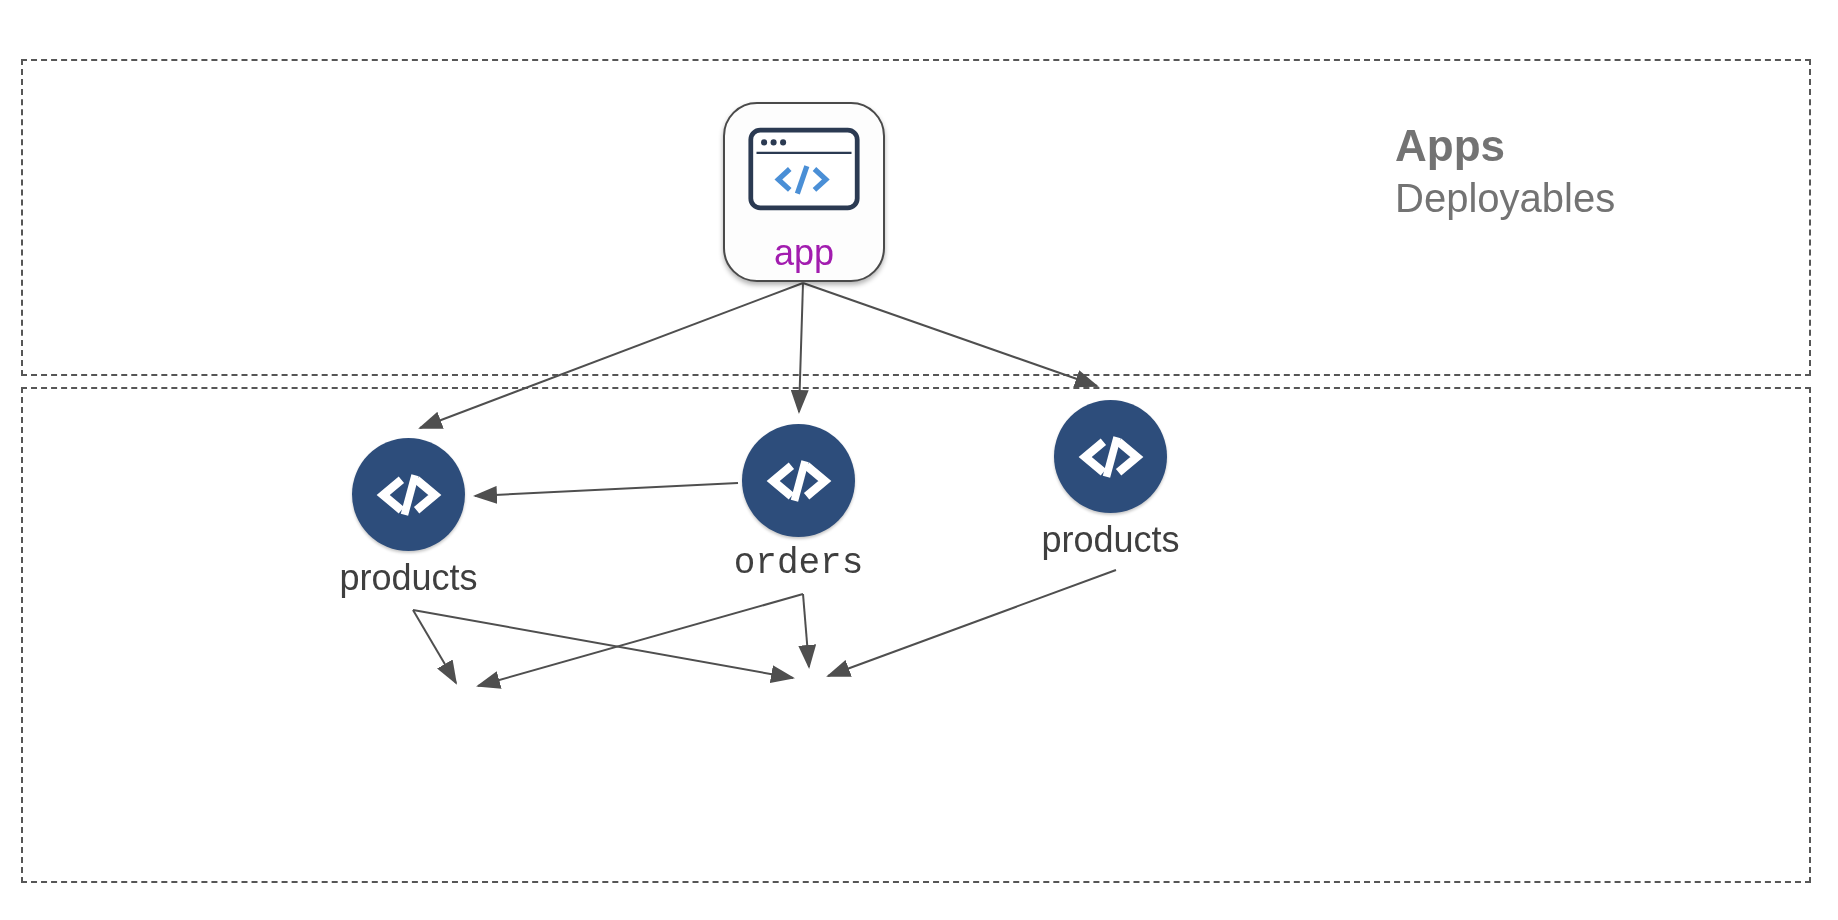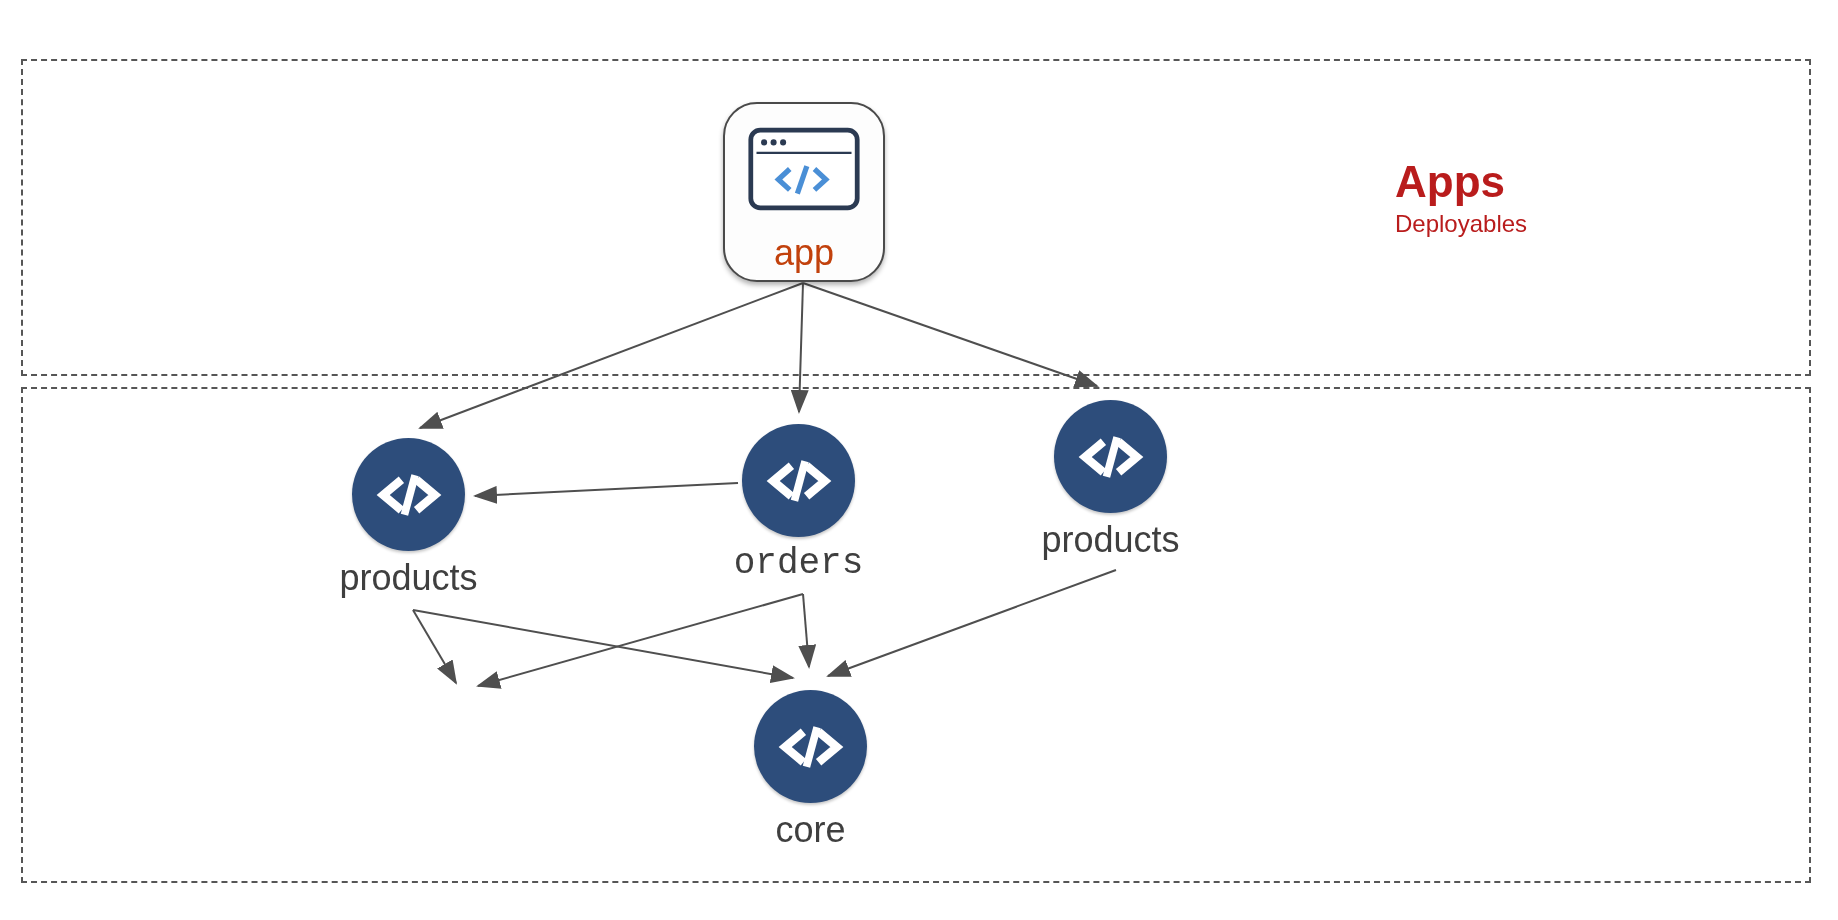--- a/index.html
+++ b/index.html
@@ -16,23 +16,23 @@
   .section {
     position: absolute;
     border: 2px dashed #565656;
     z-index: 0;
     box-sizing: border-box;
   }
   .section.apps { left: 21px; top: 59px;  width: 1790px; height: 317px; }
   .section.libs { left: 21px; top: 387px; width: 1790px; height: 496px; }
 
   
-  .section-label { position: absolute; z-index: 2; color: #b91c1c; margin-top: 36px; }
+  .section-label { position: absolute; z-index: 2; color: #737373; }
   .section-label .title    { font-size: 44px; font-weight: 700; line-height: 1.2; }
-  .section-label .subtitle { font-size: 24px; font-weight: 400; line-height: 1.25; }
+  .section-label .subtitle { font-size: 40px; font-weight: 400; line-height: 1.25; }
   .section-label.apps-label { left: 1395px; top: 120px; }
   .section-label.libs-label { left: 1395px; top: 508px; }
 
   
   svg.edges {
     position: absolute; left: 0; top: 0;
     width: 1838px; height: 920px;
     z-index: 1;
   }
   .edge { stroke: #4f4f4f; stroke-width: 2; }
@@ -48,21 +48,21 @@
     box-shadow: 0 3px 5px rgba(0,0,0,0.30);
     z-index: 2;
     box-sizing: border-box;
     text-align: center;
   }
   .app-node .browser-icon { margin-top: 22px; }
   .app-node .app-label {
     position: absolute;
     left: 0; right: 0; top: 128px;
     font-size: 36px;
-    color: #c2410c;
+    color: #a21caf;
   }
 
   
   .lib-node { position: absolute; width: 113px; z-index: 2; }
   .lib-node .circle {
     width: 113px; height: 113px;
     border-radius: 50%;
     background: #2d4d7b;
     box-shadow: 0 2px 3px rgba(0,0,0,0.22);
     display: flex; align-items: center; justify-content: center;
@@ -150,24 +150,14 @@
       <svg width="76" height="76" viewBox="0 0 100 100" fill="none">
         <polyline points="40,30 16,50 40,70" stroke="#ffffff" stroke-width="11" fill="none"></polyline>
         <line x1="58" y1="24" x2="44" y2="76" stroke="#ffffff" stroke-width="10"></line>
         <polyline points="60,30 84,50 60,70" stroke="#ffffff" stroke-width="11" fill="none"></polyline>
       </svg>
     </div>
     <div class="lib-label">products</div>
   </div>
 
 
-  <div class="lib-node" style="left:754px; top:690px;">
-    <div class="circle">
-      <svg width="76" height="76" viewBox="0 0 100 100" fill="none">
-        <polyline points="40,30 16,50 40,70" stroke="#ffffff" stroke-width="11" fill="none"></polyline>
-        <line x1="58" y1="24" x2="44" y2="76" stroke="#ffffff" stroke-width="10"></line>
-        <polyline points="60,30 84,50 60,70" stroke="#ffffff" stroke-width="11" fill="none"></polyline>
-      </svg>
-    </div>
-    <div class="lib-label">core</div>
-  </div>
 
 </div>
 
 </body></html>

